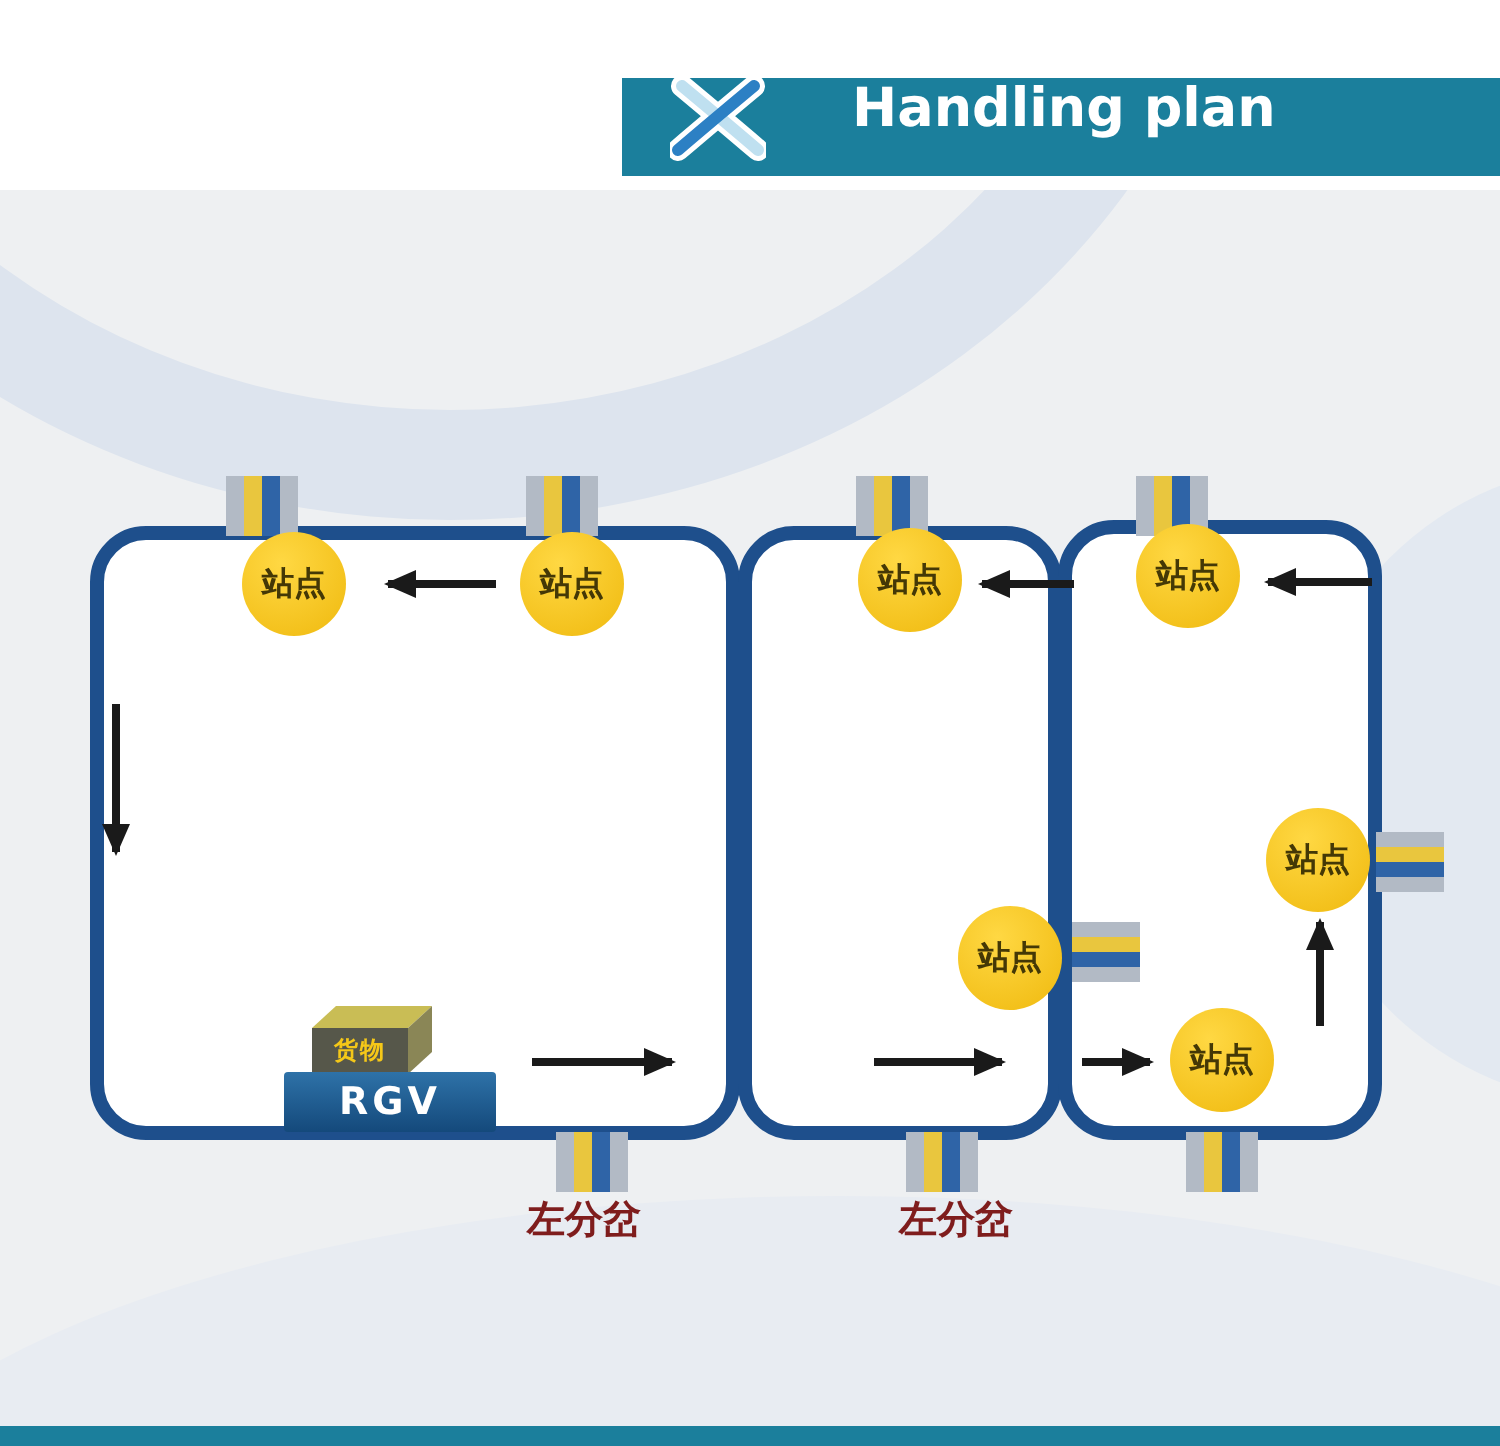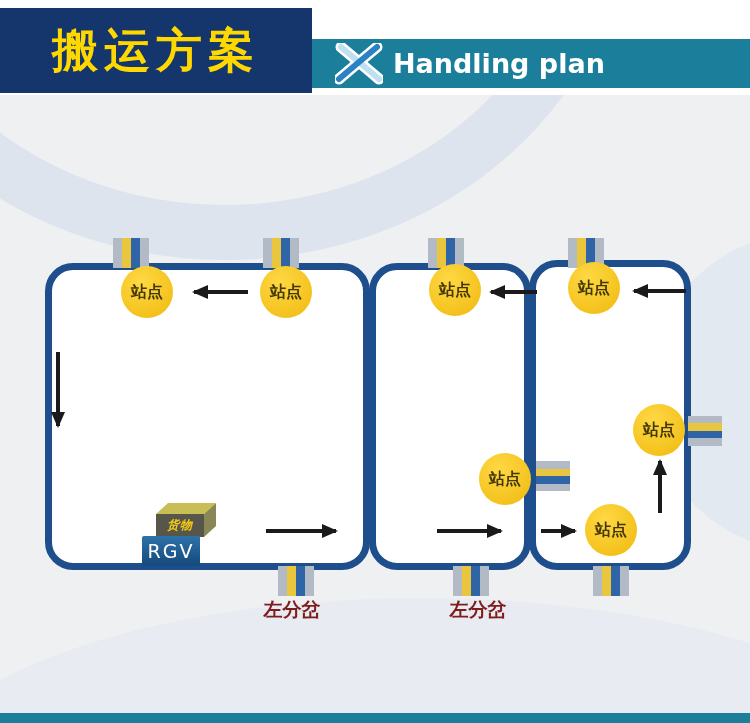--- a/index.html
+++ b/index.html
@@ -20,21 +20,21 @@
   }
   .deco-bottom {
     left:-90px; top:598px; width:1020px; height:380px;
     background:#e8ecf2; border-radius:50%;
   }
   
   .header-strip { position:absolute; left:0; top:0; width:750px; height:95px; background:#ffffff; z-index:2; }
   .header-teal {
     position:absolute; left:311px; top:39px; width:439px; height:49px;
     background:#1b7f9c; z-index:3;
-    display:flex; align-items:center; padding-left:24px; box-sizing:border-box;
+    display:flex; align-items:flex-start; padding-left:24px; box-sizing:border-box;gap:33px;
   }
   .header-en { color:#ffffff; font-size:27px; font-weight:bold; margin-left:10px; white-space:nowrap; }
   .header-blue {
     position:absolute; left:0; top:8px; width:312px; height:85px;
     background:#15356d; z-index:4;
     display:flex; align-items:center; justify-content:center;
   }
   .header-cn { font-size:46px; font-weight:bold; color:#ffd800; letter-spacing:6px; white-space:nowrap; }
   .logo { display:block; }
   
@@ -76,41 +76,41 @@
   .st1 { left:121px; top:266px; }
   .st2 { left:260px; top:266px; }
   .st3 { left:429px; top:264px; }
   .st4 { left:568px; top:262px; }
   .st5 { left:633px; top:404px; }
   .st6 { left:479px; top:453px; }
   .st7 { left:585px; top:504px; }
   .st-start { left:84px; top:505px; }
   
   .rgv {
-    position:absolute; left:142px; top:536px; width:58px; height:30px;
+    position:absolute; left:142px; top:536px; width:106px; height:30px;
     background:linear-gradient(180deg,#2e72a8,#14497b);
-    color:#ffffff; font-size:19px; font-weight:normal; letter-spacing:2px;
+    color:#ffffff; font-size:19px; font-weight:bold; letter-spacing:2px;
     display:flex; align-items:center; justify-content:center; z-index:7;
     border-radius:2px;
   }
   .cargo { position:absolute; left:156px; top:503px; width:62px; height:34px; z-index:7; }
   .cargo-top {
     position:absolute; left:0; top:0; width:60px; height:11px;
     clip-path:polygon(12px 0, 60px 0, 48px 11px, 0 11px);
     background:#c9bd55;
   }
   .cargo-side {
     position:absolute; left:48px; top:0; width:12px; height:34px;
     clip-path:polygon(0 11px, 12px 0, 12px 23px, 0 34px);
     background:#8a8656;
   }
   .cargo-front {
     position:absolute; left:0; top:11px; width:48px; height:23px;
     background:#56574a; color:#f5c818; font-size:12px; font-weight:bold;
-    display:flex; align-items:center; justify-content:center; letter-spacing:1px; white-space:nowrap;font-style:italic;
+    display:flex; align-items:center; justify-content:center; letter-spacing:1px; white-space:nowrap;
   }
   
   .branch {
     position:absolute; transform:translateX(-50%);
     font-size:19px; font-weight:bold; color:#7f1d1d; z-index:6; white-space:nowrap;
   }
   .b1 { left:292px; top:597px; }
   .b2 { left:478px; top:597px; }
   
   .footer-bar { position:absolute; left:0; bottom:0; width:750px; height:10px; background:#1b7f9c; z-index:8; }
@@ -126,23 +126,20 @@
 
   <div class="header-strip"></div>
   <div class="header-teal">
     <svg class="logo" width="48" height="42" viewBox="0 0 48 42">
       <path d="M6 4 C18 14 30 24 44 36" stroke="#ffffff" stroke-width="11" fill="none" stroke-linecap="round"></path>
       <path d="M42 4 C30 14 18 24 4 36" stroke="#ffffff" stroke-width="11" fill="none" stroke-linecap="round"></path>
       <path d="M6 4 C18 14 30 24 44 36" stroke="#bfe0f0" stroke-width="6" fill="none" stroke-linecap="round"></path>
       <path d="M42 4 C30 14 18 24 4 36" stroke="#2c80c4" stroke-width="6" fill="none" stroke-linecap="round"></path>
     </svg>
     <span class="header-en">Handling plan</span>
-  </div>
-  <div class="header-blue">
-    <span class="header-cn">搬运方案</span>
   </div>
 
   <div class="loop loop1"></div>
   <div class="loop loop2"></div>
   <div class="loop loop3"></div>
 
   <div class="rail rail-v rt1"></div>
   <div class="rail rail-v rt2"></div>
   <div class="rail rail-v rt3"></div>
   <div class="rail rail-v rt4"></div>

